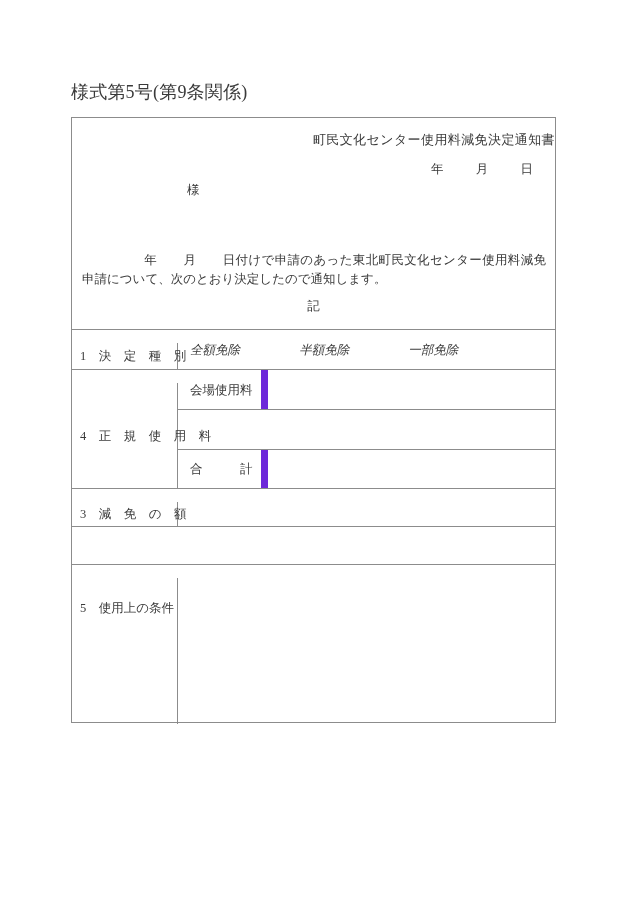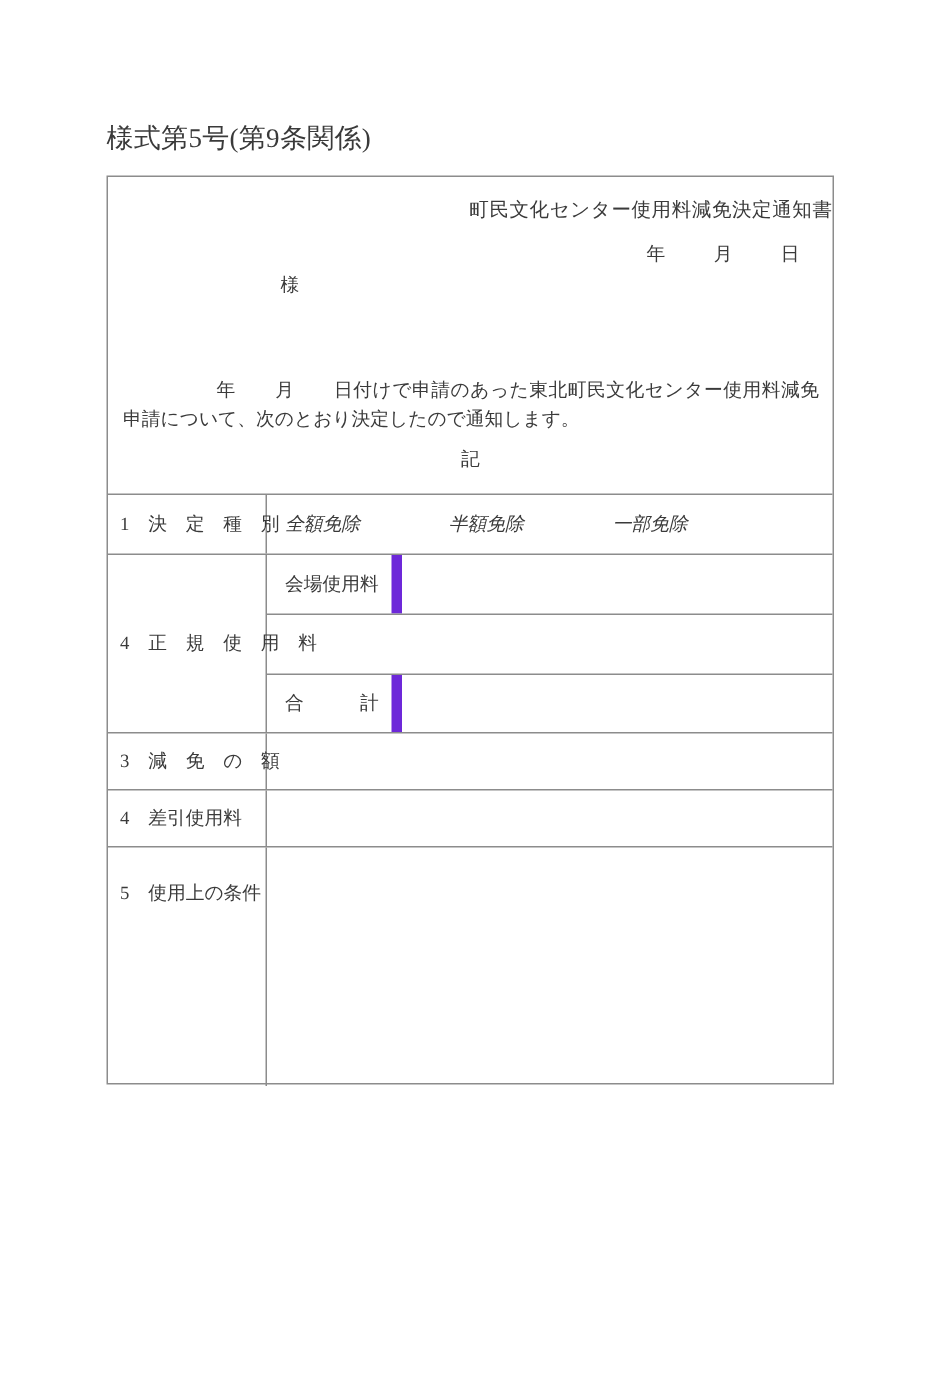--- a/index.html
+++ b/index.html
@@ -130,21 +130,21 @@
 
   .grid-row {
     position: relative;
     border-top: 1px solid #8c8c8c;
     box-sizing: border-box;
   }
 
   .row-label {
     position: absolute;
     left: 0;
-    top: 0;
+    top: 13px;
     bottom: 0;
     width: 106px;
     border-right: 1px solid #8c8c8c;
     box-sizing: border-box;
     font-size: 12.5px;
   }
   .row-label .lbl-inner {
     position: absolute;
     left: 8px;
     top: 50%;
@@ -305,23 +305,20 @@
       <div class="grid-row row-reduce">
         <div class="row-label">
           <span class="lbl-inner">3　減　免　の　額</span>
         </div>
         <div class="row-value">
           <span class="val-inner"></span>
         </div>
       </div>
 
       <div class="grid-row row-net">
-        <div class="row-label">
-          <span class="lbl-inner">4　差引使用料</span>
-        </div>
         <div class="row-value">
           <span class="val-inner"></span>
         </div>
       </div>
 
       <div class="grid-row row-cond">
         <div class="row-label label-top">
           <span class="lbl-inner">5　使用上の条件</span>
         </div>
         <div class="row-value"></div>

